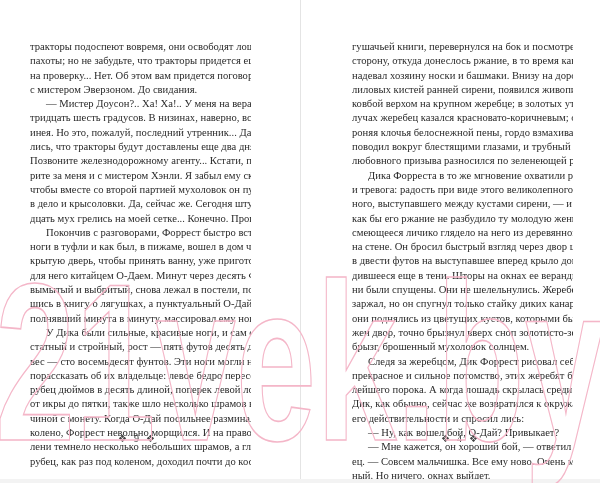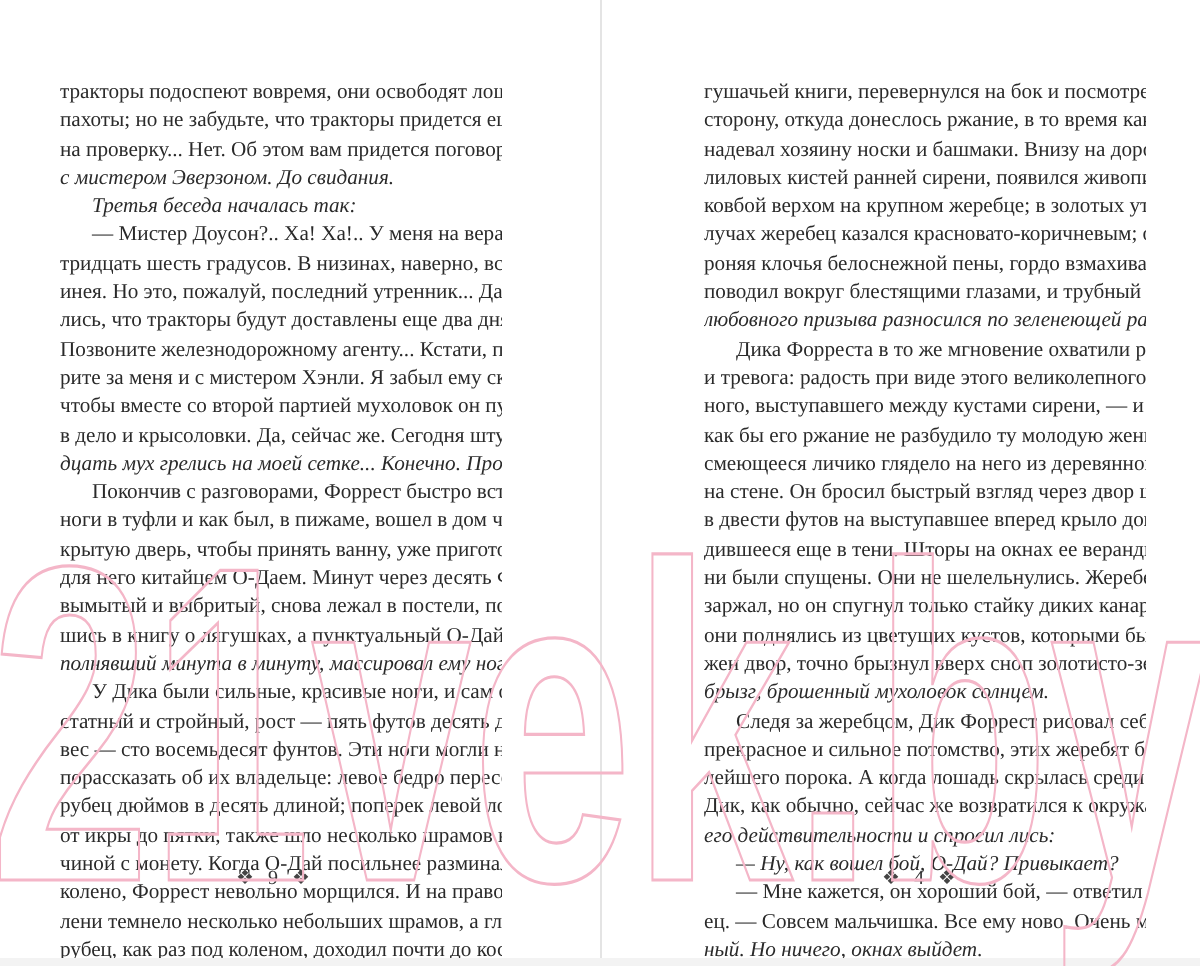--- a/index.html
+++ b/index.html
@@ -9,40 +9,39 @@
   }
   .spread { position: absolute; left: 0; top: 0; width: 600px; height: 483px; background: #fff; }
   .spine { position: absolute; left: 300px; top: 0; width: 1px; height: 483px; background: #e4e4e4; }
   .page { position: absolute; top: 0; height: 483px; width: 300px; }
   .page-left { left: 0; }
   .page-right { left: 301px; }
   .text-block { position: absolute; top: 40px; width: 221px; color: #2a2a2a; font-size: 10.6px; line-height: 14.3px; }
   .page-left .text-block { left: 30px; }
   .page-right .text-block { left: 51px; }
   .line { display: block; white-space: nowrap; text-align: justify; text-align-last: justify; height: 14.3px; overflow: hidden; }
-  .line.last { text-align-last: left; font-style: italic; }
+  .line.last { text-align-last: left; }
   .line.indent { padding-left: 16px; }
   .folio { position: absolute; top: 433px; font-size: 10px; color: #333; display: flex; align-items: center; gap: 7px; }
   .page-left .folio { left: 118px; }
   .page-right .folio { left: 140px; }
   .orn { font-size: 10px; color: #444; }
   .watermark { position: absolute; left: 0; top: 0; width: 600px; height: 483px; pointer-events: none; }
   .edge { position: absolute; left: 0; right: 0; bottom: 0; height: 4px; background: #f3f3f3; }
 </style>
 </head>
 <body>
 
 <div class="spread">
   <div class="page page-left">
     <div class="text-block" id="left-text">
         <span class="line">тракторы подоспеют вовремя, они освободят лошадей от</span>
         <span class="line">пахоты; но не забудьте, что тракторы придется еще дать</span>
         <span class="line">на проверку... Нет. Об этом вам придется поговорить</span>
         <span class="line last">с мистером Эверзоном. До свидания.</span>
-        <span class="line indent last">Третья беседа началась так:</span>
         <span class="line indent">— Мистер Доусон?.. Ха! Ха!.. У меня на веранде сейчас</span>
         <span class="line">тридцать шесть градусов. В низинах, наверно, все бело от</span>
         <span class="line">инея. Но это, пожалуй, последний утренник... Да, покля-</span>
         <span class="line">лись, что тракторы будут доставлены еще два дня назад...</span>
         <span class="line">Позвоните железнодорожному агенту... Кстати, погово-</span>
         <span class="line">рите за меня и с мистером Хэнли. Я забыл ему сказать,</span>
         <span class="line">чтобы вместе со второй партией мухоловок он пустил</span>
         <span class="line">в дело и крысоловки. Да, сейчас же. Сегодня штук два-</span>
         <span class="line last">дцать мух грелись на моей сетке... Конечно. Прощайте.</span>
         <span class="line indent">Покончив с разговорами, Форрест быстро встал, сунул</span>

